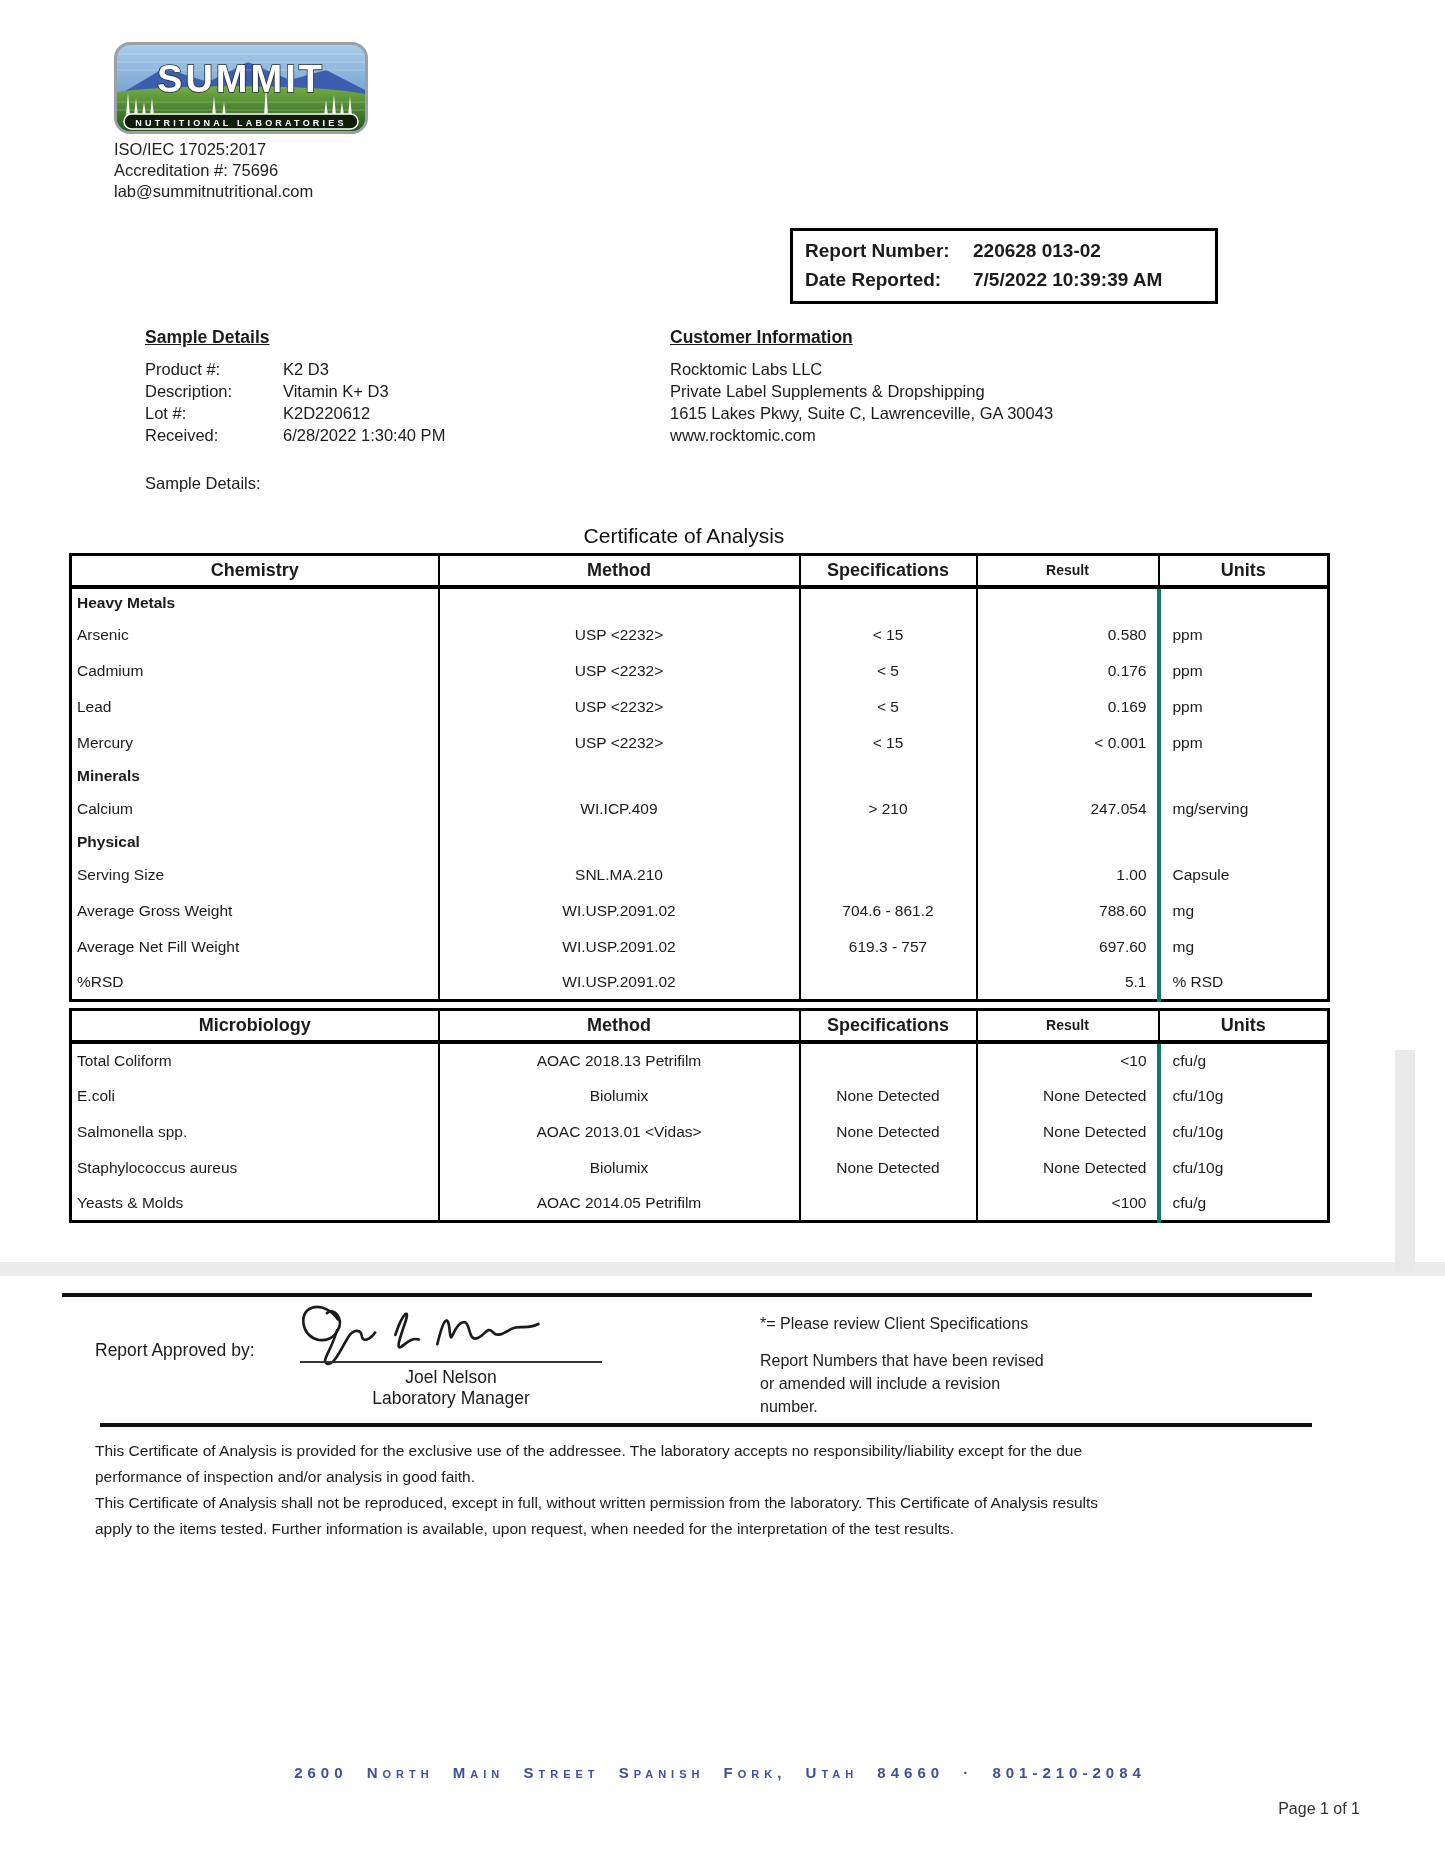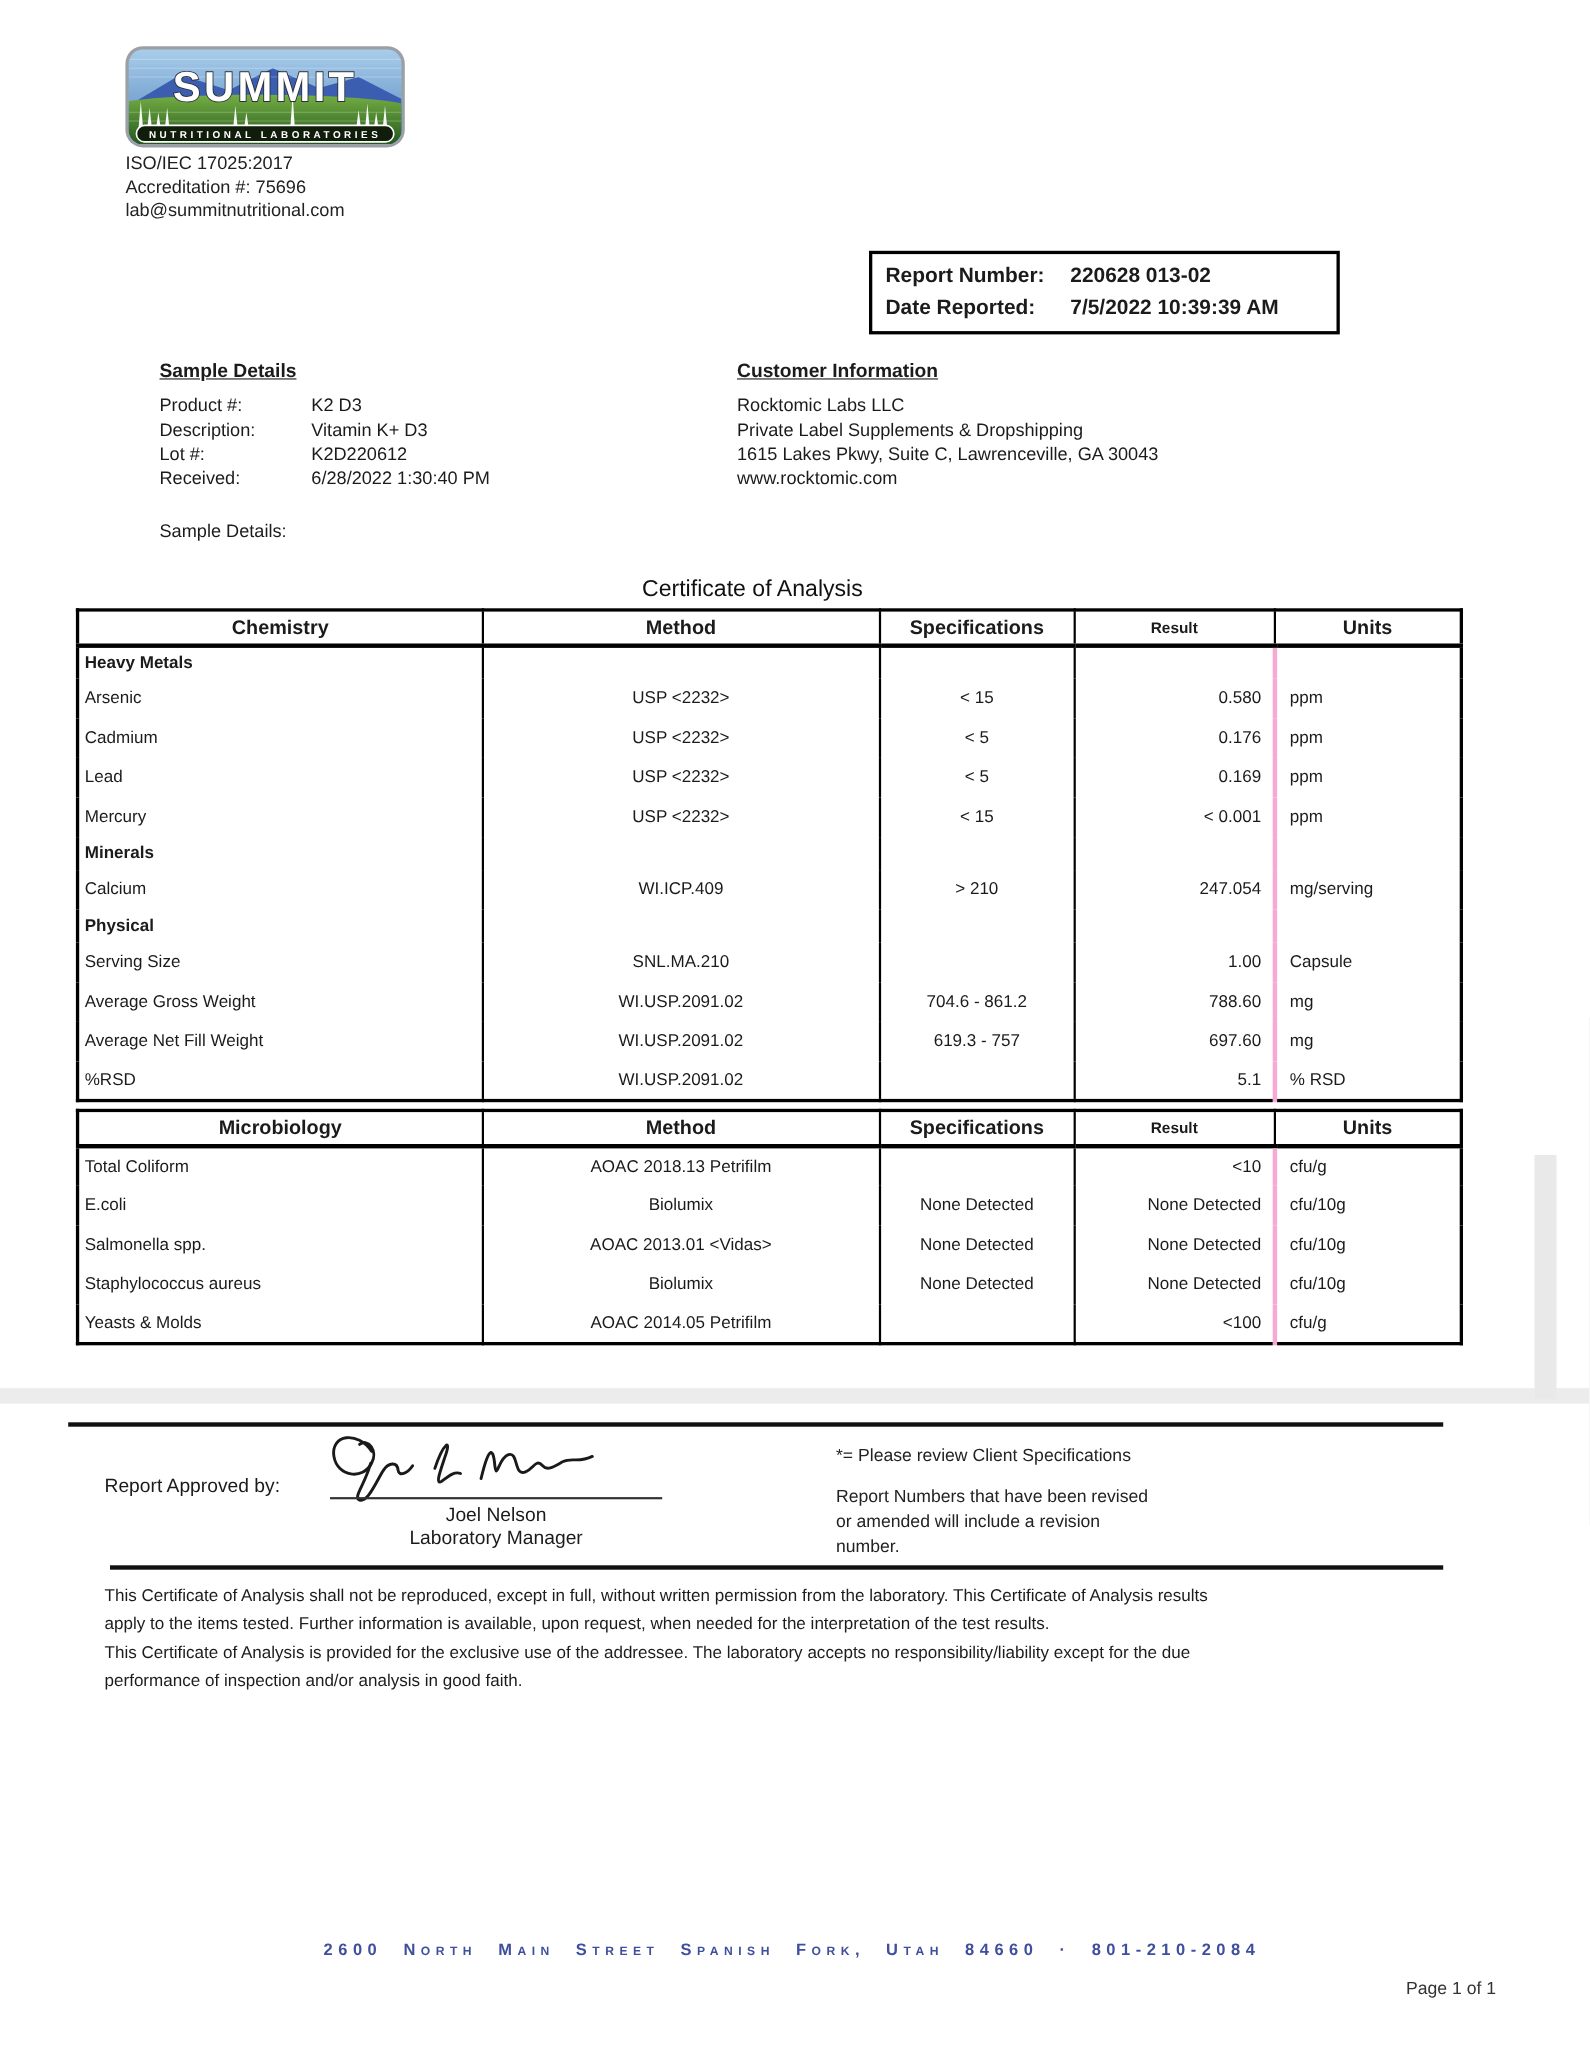--- a/index.html
+++ b/index.html
@@ -49,21 +49,21 @@
     border-left:2px solid #000; border-right:2px solid #000;
     border-top:none; border-bottom:none;
     font-size:15.5px; vertical-align:middle; overflow:hidden;
   }
   table.coa tr.data-row td { height:36px; }
   table.coa tr.section-row td { height:30px; }
   table.coa td.c-name   { text-align:left; padding-left:5px; }
   table.coa tr.section-row td.c-name { font-weight:bold; }
   table.coa td.c-method { text-align:center; }
   table.coa td.c-spec   { text-align:center; }
-  table.coa td.c-result { text-align:right; padding-right:10px; border-right:4px solid #f9a8d4; }
+  table.coa td.c-result { text-align:right; padding-right:10px; border-right:4px solid #0f766e; }
   table.coa td.c-units  { text-align:left; padding-left:12px; }
 
   
   .band-artifact  { position:absolute; left:0; top:1262px; width:1445px; height:14px; background:#ececec; }
   .strip-artifact { position:absolute; left:1395px; top:1050px; width:20px; height:222px; background:#e9e9e9; }
 
   
   .rule { position:absolute; background:#111; height:4px; }
   .rule-top    { left:62px;  top:1293px; width:1250px; }
   .rule-bottom { left:100px; top:1423px; width:1212px; }
@@ -375,20 +375,20 @@
   </div>
 
   <div class="side-notes">
     <div>*= Please review Client Specifications</div>
     <div class="revision">Report Numbers that have been revised or amended will include a revision number.</div>
   </div>
 
   <div class="rule rule-bottom"></div>
 
   <div class="disclaimer">
+    <p>This Certificate of Analysis is provided for the exclusive use of the addressee. The laboratory accepts no responsibility/liability except for the due performance of inspection and/or analysis in good faith.</p>
     <p>This Certificate of Analysis shall not be reproduced, except in full, without written permission from the laboratory. This Certificate of Analysis results apply to the items tested. Further information is available, upon request, when needed for the interpretation of the test results.</p>
-    <p>This Certificate of Analysis is provided for the exclusive use of the addressee. The laboratory accepts no responsibility/liability except for the due performance of inspection and/or analysis in good faith.</p>
   </div>
 
   <div class="footer-address">2600 North Main Street Spanish Fork, Utah 84660 · 801-210-2084</div>
   <div class="page-number">Page 1 of 1</div>
 
 </div>
 
 </body></html>

